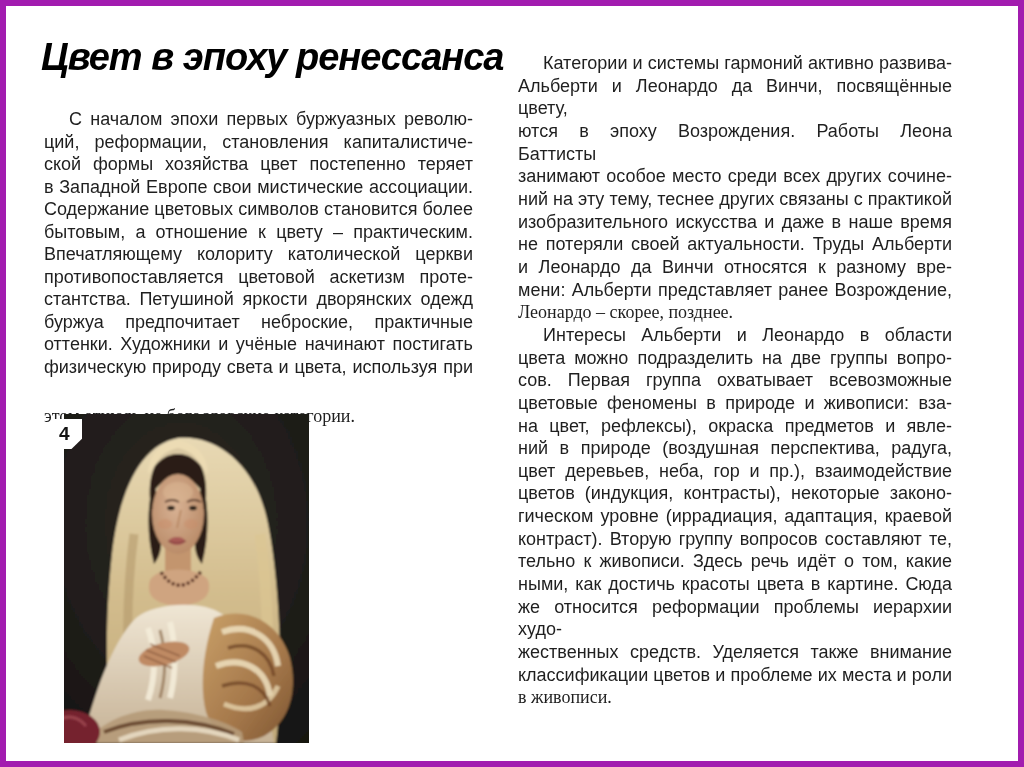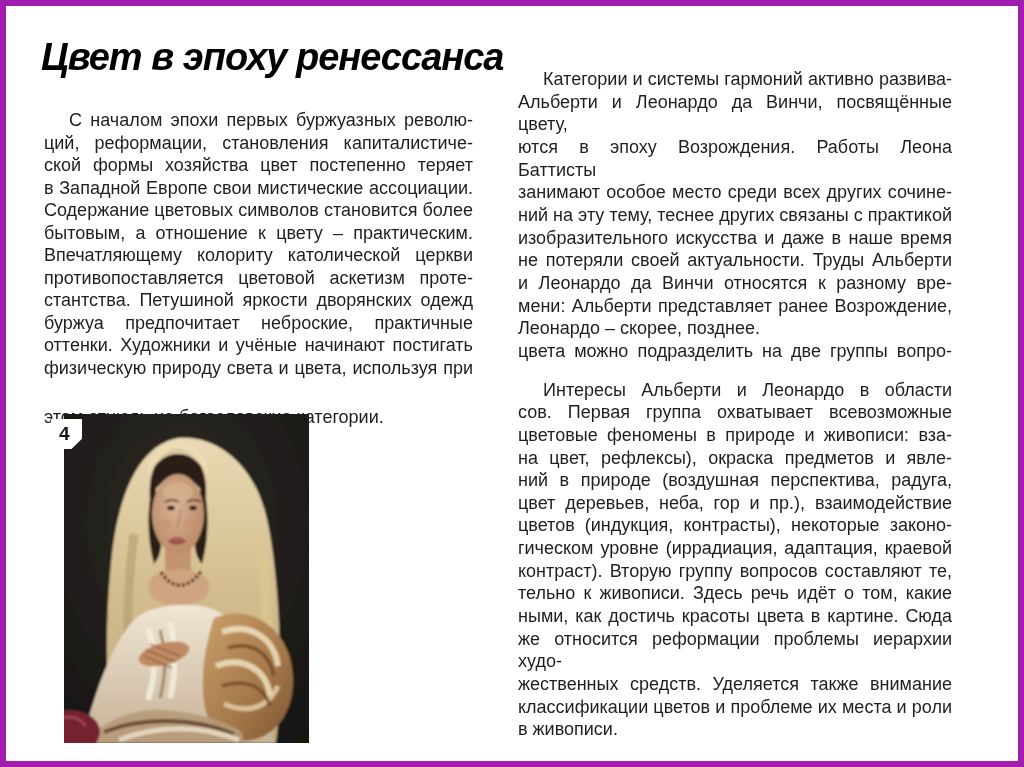--- a/index.html
+++ b/index.html
@@ -7,27 +7,27 @@
     position:relative;width:1024px;height:767px;background:#ffffff;
     border:6px solid #a21caf;box-sizing:border-box;overflow:hidden;
     font-family:"Liberation Sans",sans-serif;color:#1f1f1f;
   }
   .title{
     position:absolute;left:35px;top:30px;width:460px;
     font-size:38px;font-weight:bold;font-style:italic;letter-spacing:-1px;
     color:#000;white-space:nowrap;
   }
   .col{position:absolute;font-size:18px;}
-  .col-left{left:38px;top:87px;width:429px;line-height:22.5px;}
+  .col-left{left:38px;top:102px;width:429px;line-height:22.5px;}
   .col-right{left:512px;top:46px;width:434px;line-height:22.65px;}
   .para{margin:0;}
   .para.gap{margin-top:27px;}
   .line{text-align:justify;text-align-last:justify;white-space:normal;}
-  .line.last{text-align-last:left;}
-  .line.first{text-indent:25px;margin-top:16px;}
+  .line.last{text-align-last:left;font-family:Liberation Serif, serif;}
+  .line.first{text-indent:25px;}
   .figure{position:absolute;left:58px;top:408px;width:245px;height:329px;}
   .figure svg{display:block;width:100%;height:100%;}
   .figure-badge{
     position:absolute;left:-13px;top:5px;width:31px;height:30px;z-index:2;
     background:#ffffff;color:#141414;font-weight:bold;font-size:19px;
     line-height:29px;padding-left:8px;box-sizing:border-box;
     clip-path:polygon(0 0,100% 0,100% 66%,66% 100%,0 100%);
   }
 </style>
 </head>
@@ -64,22 +64,22 @@
         <div class="line">ются в эпоху Возрождения. Работы Леона Баттисты</div>
         <div class="line">занимают особое место среди всех других сочине-</div>
         <div class="line">ний на эту тему, теснее других связаны с практикой</div>
         <div class="line">изобразительного искусства и даже в наше время</div>
         <div class="line">не потеряли своей актуальности. Труды Альберти</div>
         <div class="line">и Леонардо да Винчи относятся к разному вре-</div>
         <div class="line">мени: Альберти представляет ранее Возрождение,</div>
         <div class="line last">Леонардо – скорее, позднее.</div>
       </div>
       <div class="para">
+        <div class="line first">Интересы Альберти и Леонардо в области</div>
         <div class="line">цвета можно подразделить на две группы вопро-</div>
-        <div class="line first">Интересы Альберти и Леонардо в области</div>
         <div class="line">сов. Первая группа охватывает всевозможные</div>
         <div class="line">цветовые феномены в природе и живописи: вза-</div>
         <div class="line">на цвет, рефлексы), окраска предметов и явле-</div>
         <div class="line">ний в природе (воздушная перспектива, радуга,</div>
         <div class="line">цвет деревьев, неба, гор и пр.), взаимодействие</div>
         <div class="line">цветов (индукция, контрасты), некоторые законо-</div>
         <div class="line">гическом уровне (иррадиация, адаптация, краевой</div>
         <div class="line">контраст). Вторую группу вопросов составляют те,</div>
         <div class="line">тельно к живописи. Здесь речь идёт о том, какие</div>
         <div class="line">ными, как достичь красоты цвета в картине. Сюда</div>

